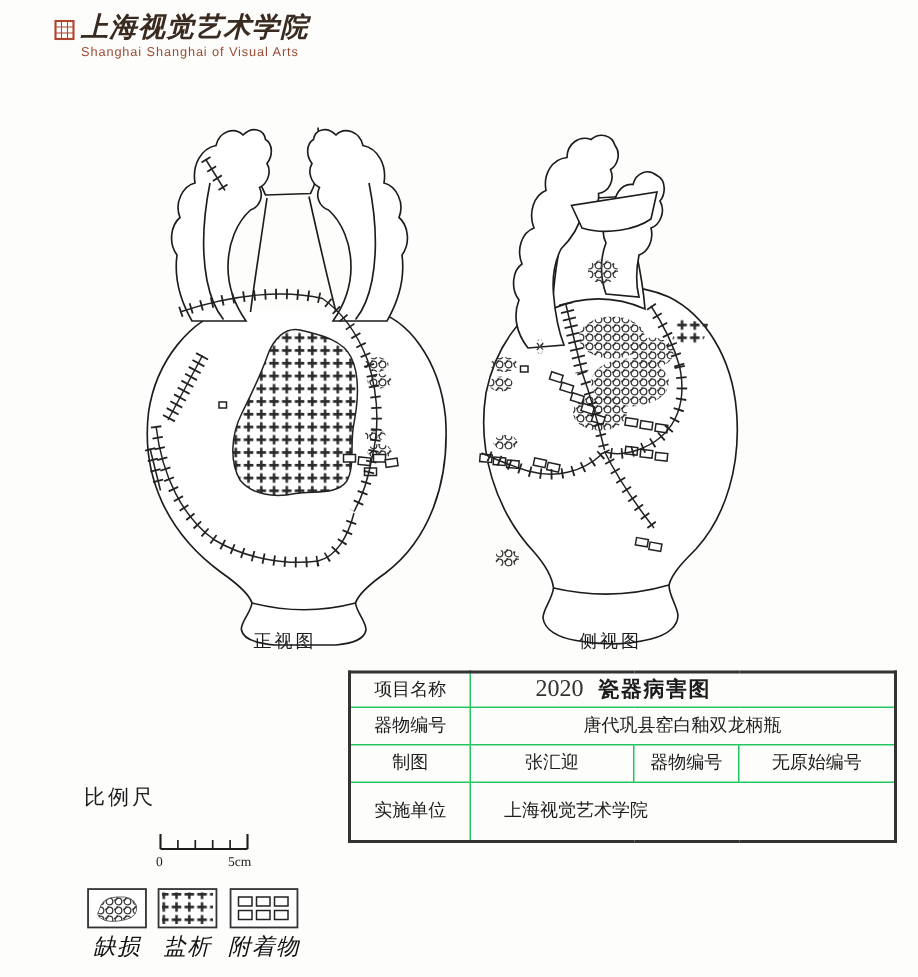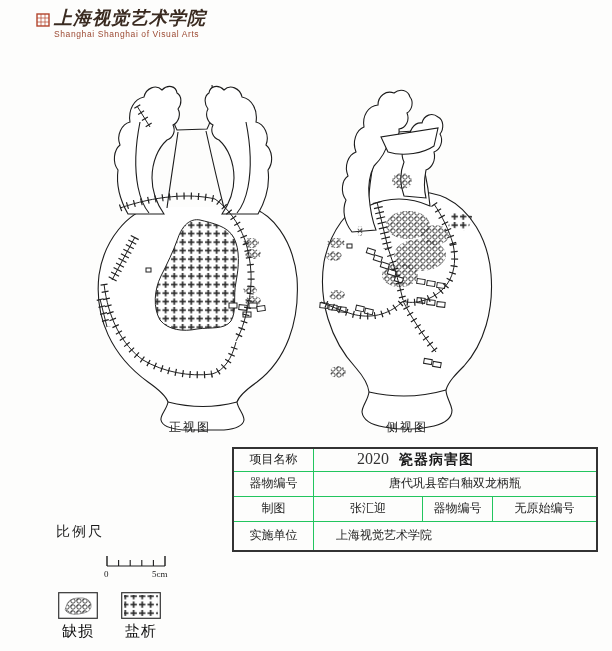--- a/index.html
+++ b/index.html
@@ -29,21 +29,21 @@
   
   .tblock{position:absolute;left:232px;top:447px;border-collapse:collapse;table-layout:fixed;border:2px solid #333;}
   .tblock td{border:1px solid #22c55e;text-align:center;font-size:12px;color:#1d1d1d;padding:0 2px;overflow:hidden;white-space:nowrap;}
   .tblock .c1{width:75px;}.tblock .c2{width:104px;}.tblock .c3{width:65px;}.tblock .c4{width:99px;}
   .tblock .left{text-align:left;padding-left:22px;}
   .tblock .yr{font-size:16px;color:#333;margin-right:10px;margin-left:17px;}
   .tblock .big{font-size:14px;font-weight:600;letter-spacing:1px;}
   
   .sbtitle{position:absolute;left:56px;top:523px;font-size:14px;letter-spacing:2px;}
   .scalebar{position:absolute;left:102px;top:549px;}
-  .legend{position:absolute;left:58px;top:592px;display:flex;gap:23px;}
+  .legend{position:absolute;left:58px;top:592px;display:flex;gap:7px;font-style:italic;}
   .legend .item{display:flex;flex-direction:column;align-items:center;gap:3px;}
   .legend .label{font-size:15px;letter-spacing:1px;color:#111;}
 </style>
 </head>
 <body>
 
 <svg width="0" height="0" style="position:absolute" aria-hidden="true">
   <defs>
     <pattern id="saltPat" patternUnits="userSpaceOnUse" width="8.5" height="8.5">
       <path d="M4.2,1 V7.4 M1,4.2 H7.4" stroke="#2a2a2a" stroke-width="1.7" fill="none"></path>
@@ -193,21 +193,21 @@
   <tr style="height:25px">
     <td class="c1">器物编号</td>
     <td colspan="3">唐代巩县窑白釉双龙柄瓶</td>
   </tr>
   <tr style="height:25px">
     <td class="c1">制图</td>
     <td class="c2">张汇迎</td>
     <td class="c3">器物编号</td>
     <td class="c4">无原始编号</td>
   </tr>
-  <tr style="height:30px">
+  <tr style="height:40px">
     <td class="c1">实施单位</td>
     <td class="left" colspan="3">上海视觉艺术学院</td>
   </tr>
 </tbody>
   </table>
 
 <div class="sbtitle">比例尺</div>
 <svg class="scalebar" width="78" height="32" viewBox="0 0 78 32">
   <path d="M5,17 H63" stroke="#1c1c1c" stroke-width="1.2" fill="none"></path>
   <path d="M5,7 V17 M63,7 V17" stroke="#1c1c1c" stroke-width="1.4" fill="none"></path>
@@ -224,13 +224,25 @@
     </svg>
     <span class="label">缺损</span>
   </div>
   <div class="item">
     <svg width="40" height="27" viewBox="0 0 40 27">
       <rect x="0.7" y="0.7" width="38.6" height="25.6" fill="#fff" stroke="#333" stroke-width="1.2"></rect>
       <rect x="3" y="3" width="34" height="21" fill="url(#saltPat)" stroke="none"></rect>
     </svg>
     <span class="label">盐析</span>
   </div>
+  <div class="item">
+    <svg width="46" height="27" viewBox="0 0 46 27">
+      <rect x="0.7" y="0.7" width="44.6" height="25.6" fill="#fff" stroke="#333" stroke-width="1.2"></rect>
+      <rect class="attach" x="6" y="6" width="9" height="6"></rect>
+        <rect class="attach" x="18" y="6" width="9" height="6"></rect>
+        <rect class="attach" x="30" y="6" width="9" height="6"></rect>
+      <rect class="attach" x="6" y="15" width="9" height="6"></rect>
+        <rect class="attach" x="18" y="15" width="9" height="6"></rect>
+        <rect class="attach" x="30" y="15" width="9" height="6"></rect>
+    </svg>
+    <span class="label">附着物</span>
+  </div>
 </div>
 
 </body></html>

